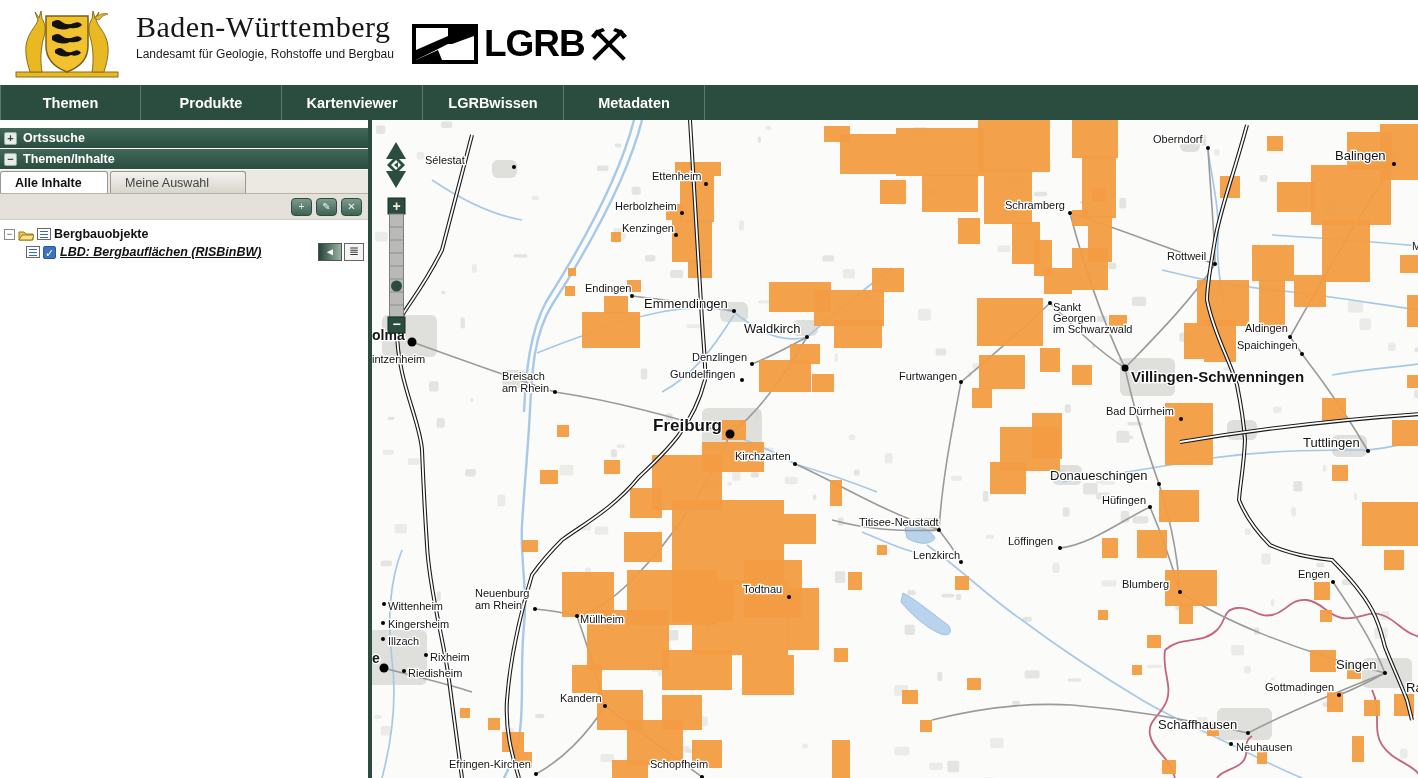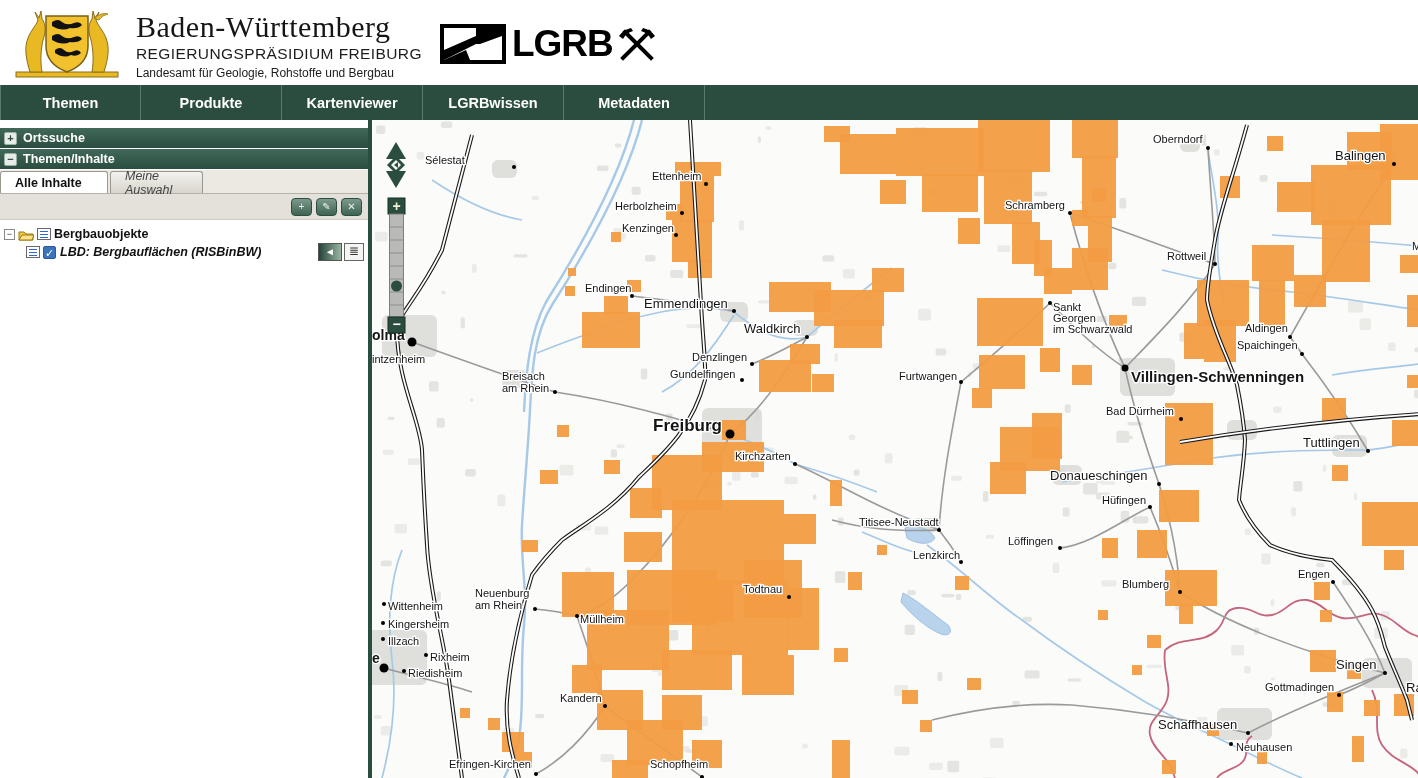--- a/index.html
+++ b/index.html
@@ -21,33 +21,33 @@
   .nav-item:first-child { border-left:1px solid #587a6c; }
 
   
   .content { display:flex; height:663px; }
   .sidebar { width:372px; flex:0 0 auto; background:#fff; border-right:4px solid #2a4d3f; padding-top:8px; position:relative; }
   .panel-header { height:20px; margin:0 0 1px 0; background:linear-gradient(#41685a,#2a4d3f); color:#fff; font-weight:bold; font-size:12.5px; display:flex; align-items:center; padding:0 4px; cursor:pointer; }
   .toggle-box { width:13px; height:13px; background:#e8ece9; border:1px solid #9ab0a5; border-radius:2px; color:#2a4d3f; font-size:11px; line-height:11px; text-align:center; font-weight:bold; margin-right:6px; }
   .tabs { display:flex; background:#ece9e2; border-bottom:1px solid #b5b2aa; height:24px; align-items:flex-end; padding:2px 0 0 0; }
   .tab { height:22px; display:flex; align-items:center; padding:0 14px; font-size:12.5px; border:1px solid #9a978f; border-bottom:none; border-radius:3px 3px 0 0; margin-right:2px; cursor:pointer; }
   .tab.active { background:#fff; font-weight:bold; color:#111; width:108px; }
-  .tab.inactive { background:linear-gradient(#f4f2ee,#d8d5cd); color:#444; width:93px;font-style:italic; }
+  .tab.inactive { background:linear-gradient(#f4f2ee,#d8d5cd); color:#444; width:136px; }
   .tree-toolbar { height:26px; background:#e4e1da; display:flex; justify-content:flex-end; align-items:center; gap:4px; padding-right:6px; border-bottom:1px solid #cfccc4; }
   .mini-btn { width:21px; height:18px; border-radius:4px; background:linear-gradient(#7c9a8c,#3f6354); border:1px solid #2a4d3f; color:#eef4f0; font-size:10px; line-height:16px; text-align:center; cursor:pointer; }
   .tree { padding:5px 4px; font-size:12.5px; color:#111; }
   .tree-row { display:flex; align-items:center; height:18px; }
   .tree-row.child { padding-left:22px; }
   .expander { width:11px; height:11px; border:1px solid #8a8a8a; background:#fff; font-size:9px; line-height:9px; text-align:center; color:#333; margin-right:3px; cursor:pointer; }
   .meta-ic { width:14px; height:12px; border:1px solid #667; background:#fff; margin-right:3px; position:relative; }
   .meta-ic i { position:absolute; left:2px; right:2px; height:1px; background:#36c; }
   .meta-ic i:nth-child(1){top:2px} .meta-ic i:nth-child(2){top:5px} .meta-ic i:nth-child(3){top:8px}
   .cb { width:13px; height:13px; background:#3b74bc; border:1px solid #2a5a9a; border-radius:2px; color:#fff; font-size:11px; line-height:12px; text-align:center; margin-right:4px; cursor:pointer; }
   .tree-label-root { font-weight:bold; }
-  .tree-label-layer { font-weight:bold; font-style:italic; }
+  .tree-label-layer { font-weight:bold; font-style:italic;text-decoration:underline; }
   .layer-btns { margin-left:auto; display:flex; gap:2px; }
   .btn-transp { width:24px; height:18px; background:linear-gradient(90deg,#24443a,#9ab5a2); border:1px solid #555; color:#fff; font-size:10px; line-height:16px; text-align:center; cursor:pointer; }
   .btn-legend { width:20px; height:18px; background:#f4f4f2; border:1px solid #666; color:#333; font-size:12px; line-height:15px; text-align:center; cursor:pointer; }
 
   
   .map { position:relative; flex:1; background:#fbfbfa; overflow:hidden; }
   .map svg.base { position:absolute; left:0; top:0; width:100%; height:100%; }
   .map-controls { position:absolute; left:0; top:0; width:60px; height:230px; }
 </style>
 </head>
@@ -63,21 +63,20 @@
     <path d="M86,14 q8,-6 14,-4 q-6,1 -9,6 Z" fill="#e8b923" stroke="#8a6d1f" stroke-width="0.8"></path>
 
     <path d="M38,12 h42 v30 q0,18 -21,26 q-21,-8 -21,-26 Z" fill="#f2c12e" stroke="#7a5f16" stroke-width="1.5"></path>
 
     <path d="M44,18 q6,-4 10,0 q5,4 12,1 q6,-2 8,2 q-4,4 -12,3 q-8,4 -18,-2 Z" fill="#111"></path>
     <path d="M44,32 q6,-4 10,0 q5,4 12,1 q6,-2 8,2 q-4,4 -12,3 q-8,4 -18,-2 Z" fill="#111"></path>
     <path d="M47,46 q5,-4 9,0 q4,4 10,1 q5,-2 7,2 q-4,4 -10,2 q-7,4 -16,-2 Z" fill="#111"></path>
   </svg>
   <div class="header-text">
     <div class="site-title">Baden-Württemberg</div>
-    <div class="site-sub">REGIERUNGSPRÄSIDIUM FREIBURG</div>
     <div class="site-dept">Landesamt für Geologie, Rohstoffe und Bergbau</div>
   </div>
   <div class="lgrb">
     <svg width="66" height="44" viewBox="0 0 66 44">
       <rect x="2" y="4" width="62" height="36" fill="#fff" stroke="#000" stroke-width="4"></rect>
       <polygon points="4,28 36,14 36,22 4,38" fill="#000"></polygon>
       <polygon points="36,6 62,6 62,14 40,22 36,22 36,14" fill="#000"></polygon>
       <polygon points="4,38 26,28 30,38" fill="#000"></polygon>
     </svg>
     <span class="lgrb-word">LGRB</span>

